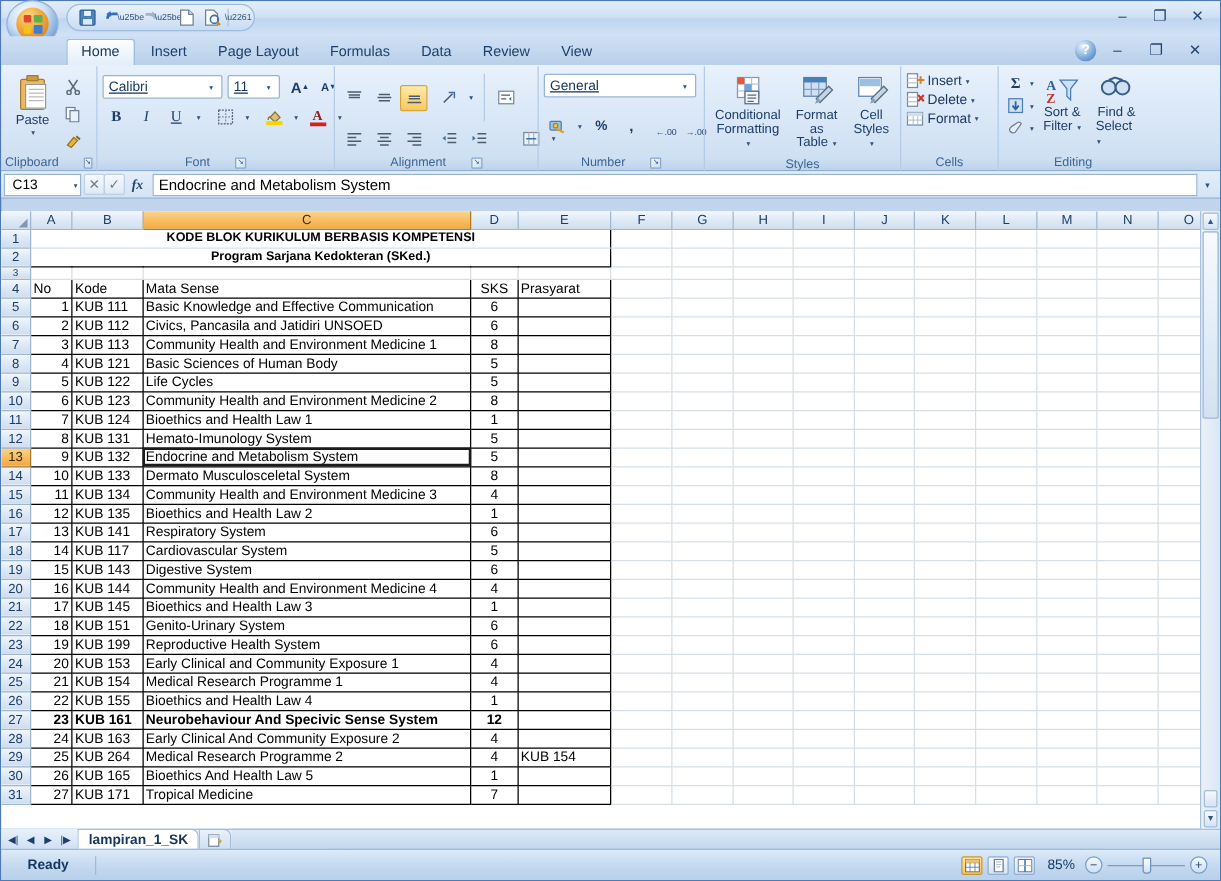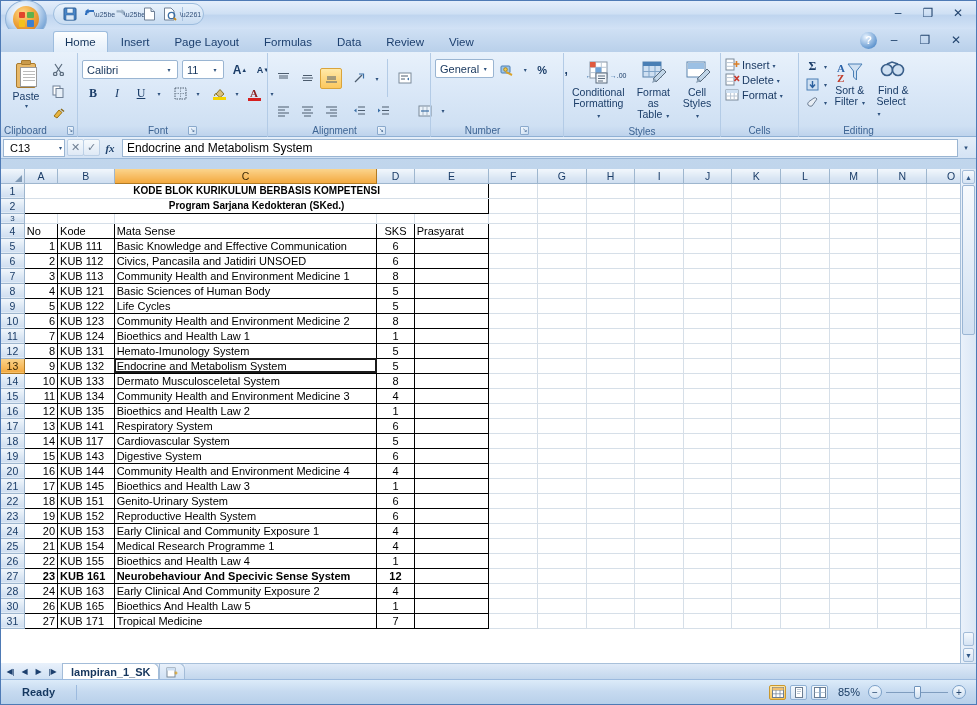--- a/index.html
+++ b/index.html
@@ -108,21 +108,21 @@
   
   .paste-ico{width:30px;height:30px;position:relative;}
   .clip-body{position:absolute;left:5px;top:3px;width:20px;height:25px;background:#e8b96a;border:1px solid #a87a2e;border-radius:2px;}
   .clip-top{position:absolute;left:10px;top:0px;width:10px;height:5px;background:#c99a4a;border:1px solid #a87a2e;border-radius:1px;}
   .clip-paper{position:absolute;left:9px;top:7px;width:17px;height:20px;background:#fff;border:1px solid #9a9a9a;}
   .clip-paper::before{content:"";position:absolute;left:2px;top:3px;width:12px;height:1px;box-shadow:0 0 0 0 #bbb,0 3px 0 #bbb,0 6px 0 #bbb,0 9px 0 #bbb;background:#bbb;}
 
   
   .combo{ height:19px; background:#fff; border:1px solid #9ab5d2; border-radius:2px;
           display:flex;align-items:center; padding:0 2px 0 4px; font-size:11px; color:#15355c;}
-  .combo .cv{flex:1; white-space:nowrap; overflow:hidden;}
+  .combo .cv{flex:1; white-space:nowrap; overflow:hidden;text-decoration:underline;}
   .combo .cd{width:12px;text-align:center;font-size:6px;color:#2e527e;}
 
   .redbar{height:3px;background:#d61f1f;width:13px;margin-top:-1px;}
   .yellowbar{height:3px;background:#f5d400;width:13px;margin-top:-1px;}
 
   
   .fbar{
     height:22px; display:flex; align-items:center;
     background:linear-gradient(to bottom,#e5eef9,#d4e3f4);
     border-bottom:1px solid #9bb8d8; padding:0 2px;
@@ -479,21 +479,21 @@
             </div>
         </div>
       </div>
       <div class="grp-label">
         <span>Alignment</span>
         <span class="dlg">↘</span>
       </div>
     </div>
 
     <div class="grp" style="width:133px">
-      <div class="grp-body" style="flex-direction:row;gap:2px;padding-top:3px">
+      <div class="grp-body" style="flex-direction:column;gap:12px;padding-top:3px">
         <div class="combo" style="width:122px">
           <span class="cv">General</span>
           <span class="cd">▾</span>
         </div>
         <div class="row" style="gap:2px">
           <div class="sbtn">
             <svg width="14" height="12" viewBox="0 0 14 12">
                 <rect x="1" y="2" width="9" height="7" rx="1" fill="#9cc4e8" stroke="#4a7fb5"></rect>
                 <circle cx="5.5" cy="5.5" r="1.8" fill="#f3c94a" stroke="#a8871f"></circle>
                 <path d="M6 8 L12 11" stroke="#d9a22a" stroke-width="2"></path>
@@ -1104,21 +1104,21 @@
             <td class="blank"></td>
             <td class="blank"></td>
             <td class="blank"></td>
             <td class="blank"></td>
             <td class="blank"></td>
             <td class="blank"></td>
           </tr>
           <tr>
             <td class="rowhdr">23</td>
             <td class="cell bord rgt">19</td>
-            <td class="cell bord code">KUB 152</td>
+            <td class="cell bord code">KUB 199</td>
             <td class="cell bord ">Reproductive Health System</td>
             <td class="cell bord ctr">6</td>
             <td class="cell bord code"></td>
             <td class="blank"></td>
             <td class="blank"></td>
             <td class="blank"></td>
             <td class="blank"></td>
             <td class="blank"></td>
             <td class="blank"></td>
             <td class="blank"></td>
@@ -1198,20 +1198,38 @@
             <td class="blank"></td>
             <td class="blank"></td>
           </tr>
           <tr>
             <td class="rowhdr">28</td>
             <td class="cell bord rgt">24</td>
             <td class="cell bord code">KUB 163</td>
             <td class="cell bord ">Early Clinical And Community Exposure 2</td>
             <td class="cell bord ctr">4</td>
             <td class="cell bord code"></td>
+            <td class="blank"></td>
+            <td class="blank"></td>
+            <td class="blank"></td>
+            <td class="blank"></td>
+            <td class="blank"></td>
+            <td class="blank"></td>
+            <td class="blank"></td>
+            <td class="blank"></td>
+            <td class="blank"></td>
+            <td class="blank"></td>
+          </tr>
+          <tr>
+            <td class="rowhdr">29</td>
+            <td class="cell bord rgt">25</td>
+            <td class="cell bord code">KUB 264</td>
+            <td class="cell bord ">Medical Research Programme 2</td>
+            <td class="cell bord ctr">4</td>
+            <td class="cell bord code">KUB 154</td>
             <td class="blank"></td>
             <td class="blank"></td>
             <td class="blank"></td>
             <td class="blank"></td>
             <td class="blank"></td>
             <td class="blank"></td>
             <td class="blank"></td>
             <td class="blank"></td>
             <td class="blank"></td>
             <td class="blank"></td>

